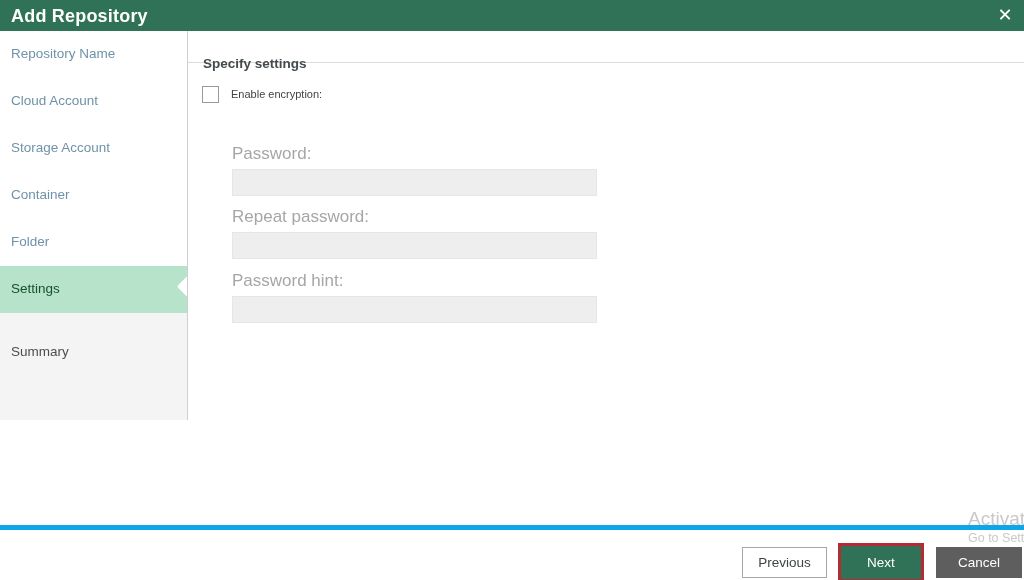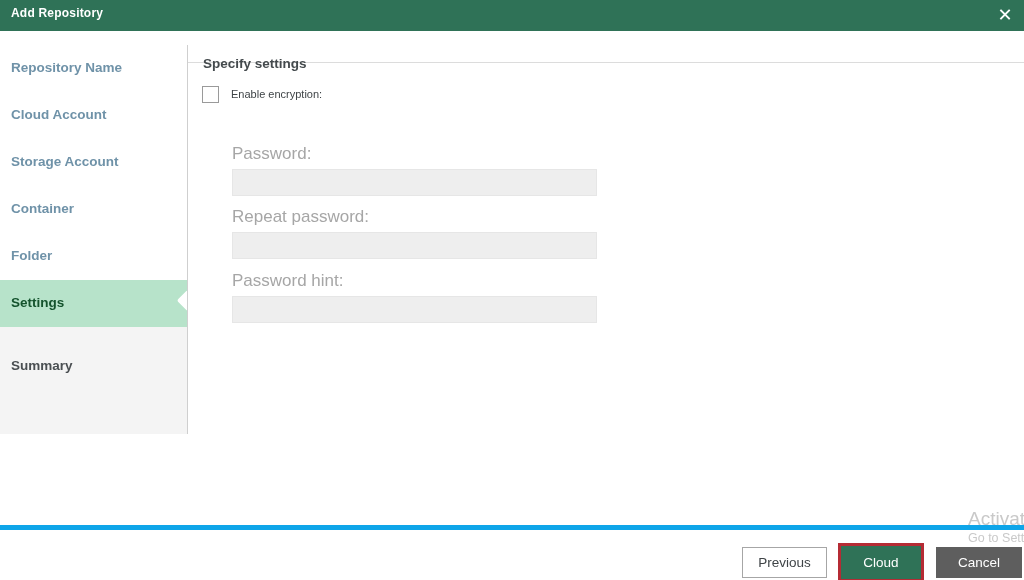--- a/index.html
+++ b/index.html
@@ -28,21 +28,21 @@
     left: 0; top: 0;
     width: 1024px;
     height: 31px;
     background: #2f7257;
     color: #ffffff;
   }
   .titlebar-text {
     position: absolute;
     left: 11px;
     top: 6px;
-    font-size: 12px;
+    font-size: 18px;
     font-weight: bold;
     letter-spacing: 0.2px;
     color: #ffffff;
   }
   .titlebar-close {
     position: absolute;
     right: 6px;
     top: 3px;
     width: 26px;
     height: 25px;
@@ -50,27 +50,26 @@
     font-size: 18px;
     line-height: 25px;
     text-align: center;
     cursor: pointer;
     user-select: none;
   }
 
   
   .sidebar {
     position: absolute;
-    left: 0; top: 45px;
+    left: 0; top: 31px;
     width: 187px;
     height: 389px;
     background: #ffffff;
     border-right: 1px solid #cfcfcf;
     overflow: hidden;
-    font-weight: bold;
   }
   .sidebar-lower-fill {
     position: absolute;
     left: 0;
     top: 281px;
     width: 187px;
     height: 212px;
     background: #f4f4f4;
   }
   .sidebar-item {
@@ -337,21 +336,21 @@
     <div class="field field-hint">
       <div class="field-label">Password hint:</div>
       <input class="field-input" type="text" disabled="" placeholder="" style="">
     </div>
 
   </div>
 
   <div class="footer">
     <div class="btn btn-previous">Previous</div>
     <div class="btn-next-wrap">
-      <div class="btn btn-next">Cloud</div>
+      <div class="btn btn-next">Next</div>
     </div>
     <div class="btn btn-cancel">Cancel</div>
   </div>
 
   <div class="watermark">
     <div class="wm-line1">Activate Windows</div>
     <div class="wm-line2">Go to Settings to activate Windows</div>
   </div>
 
 </div>

